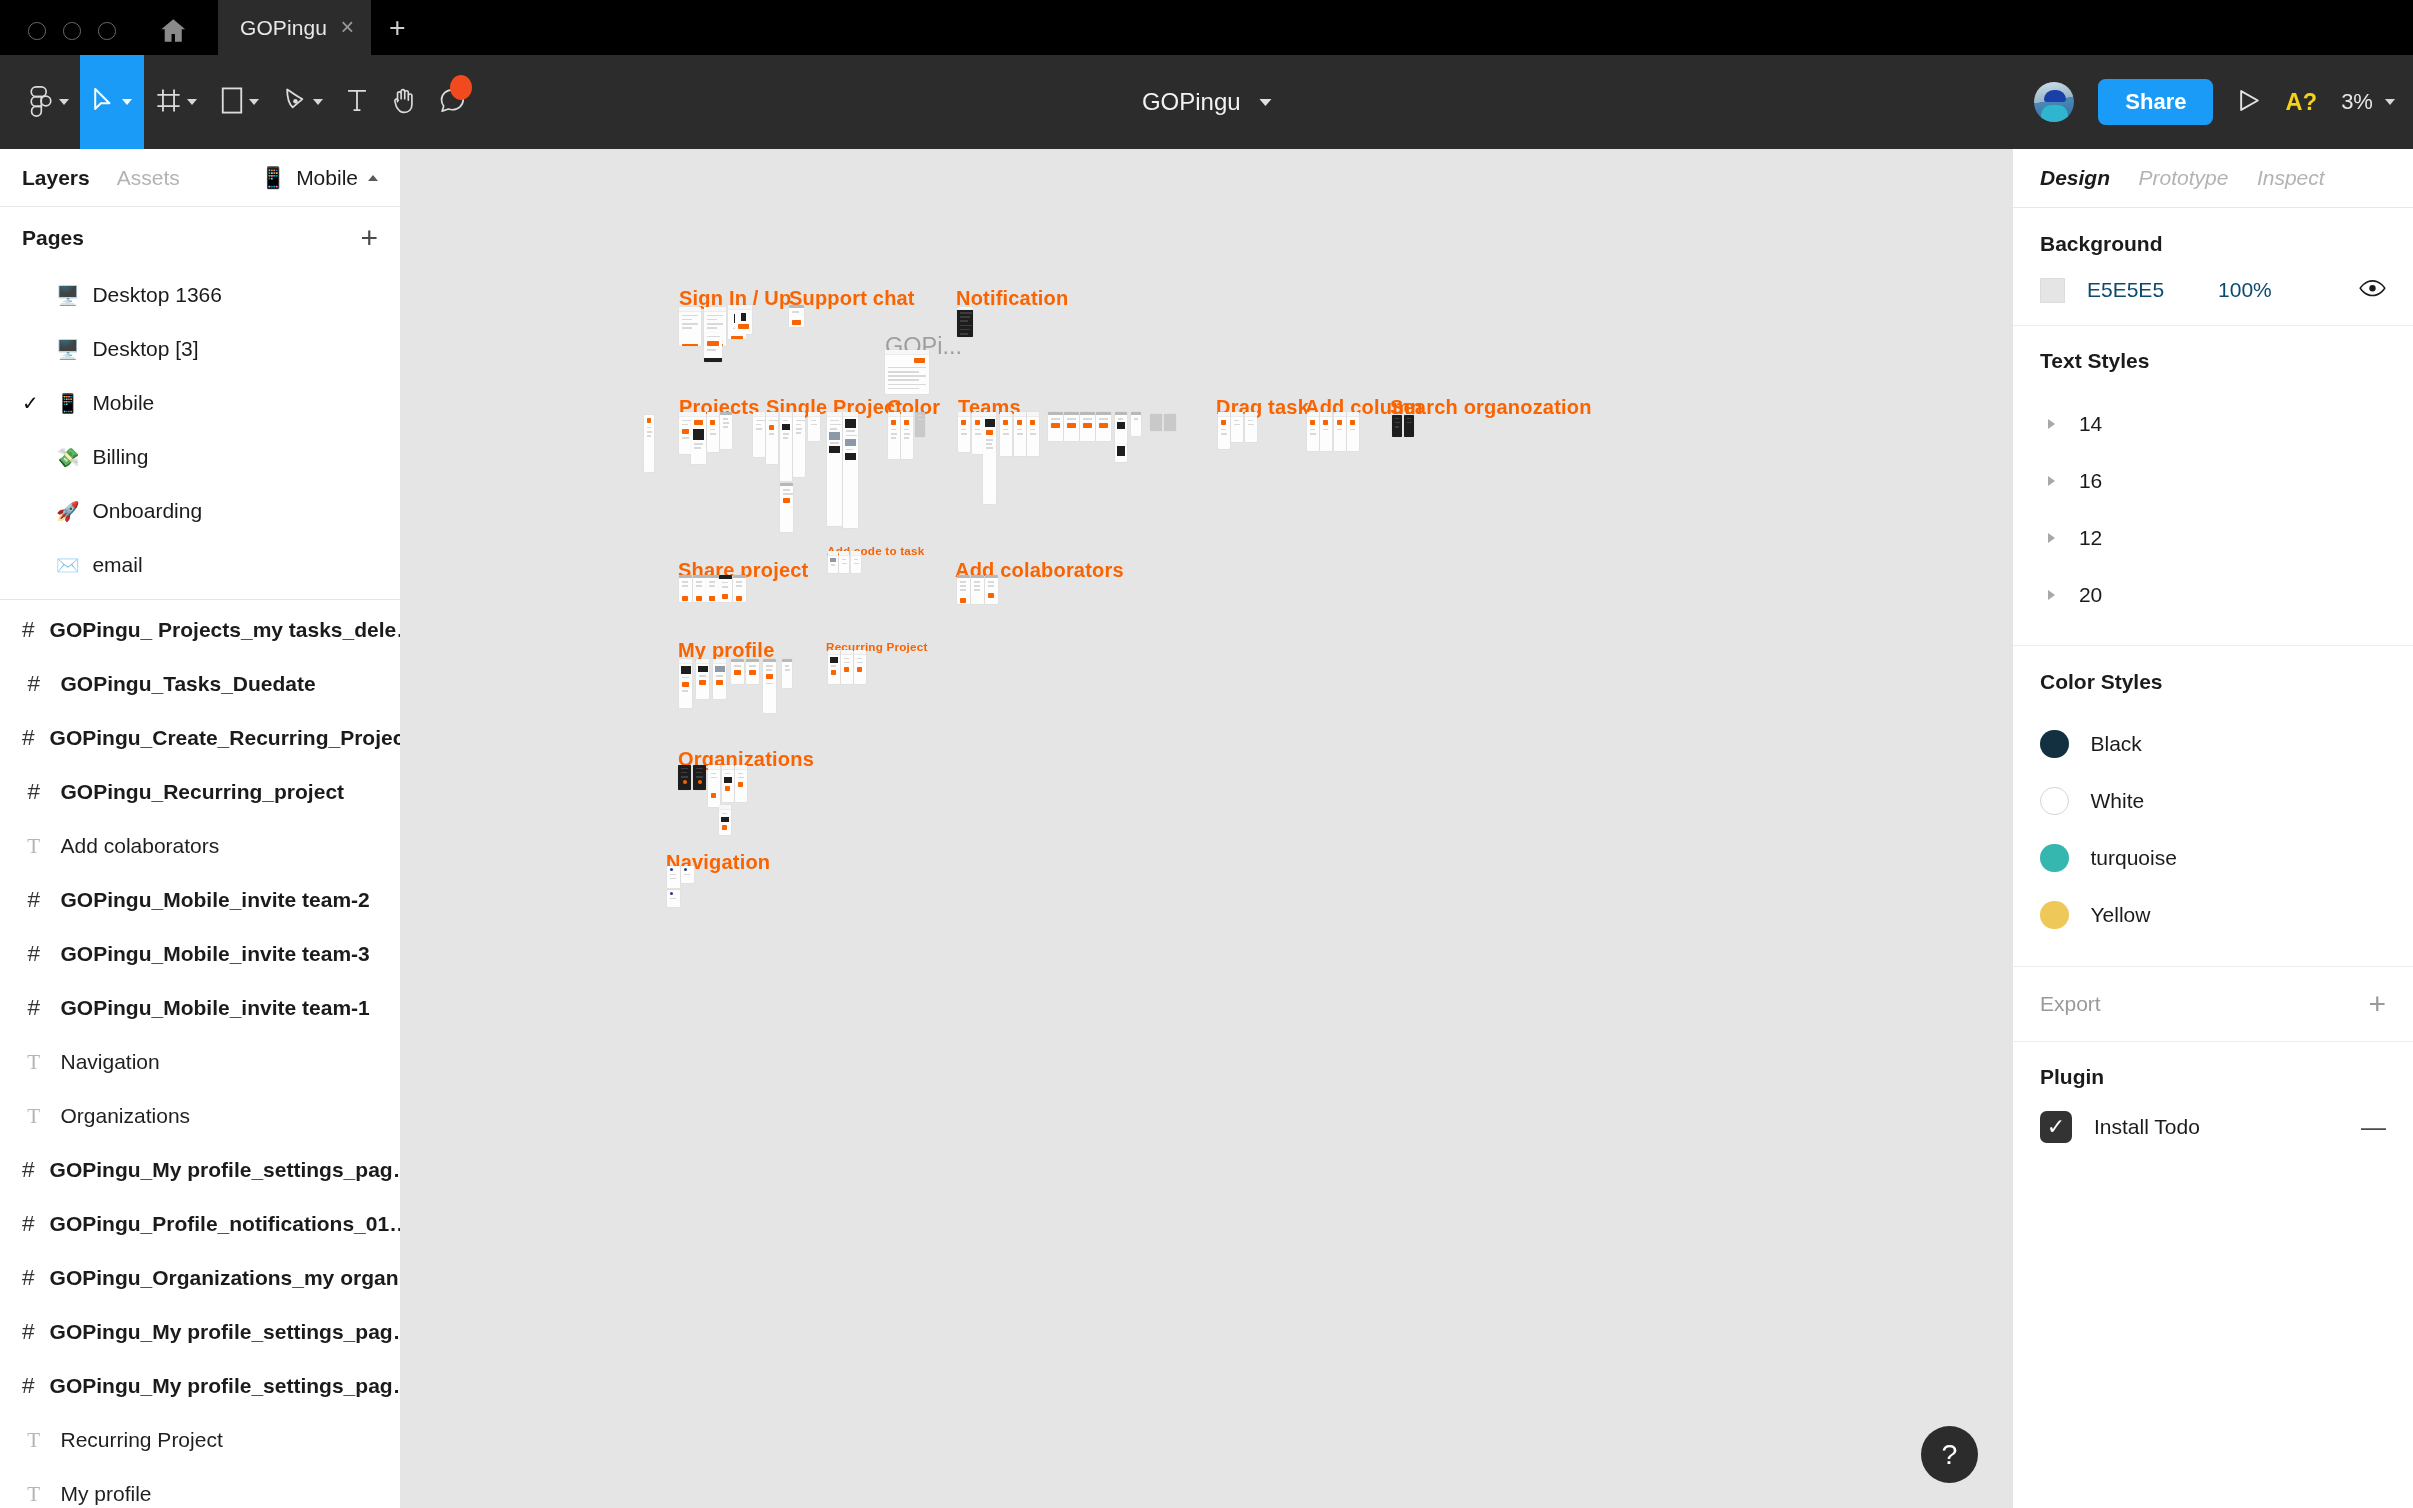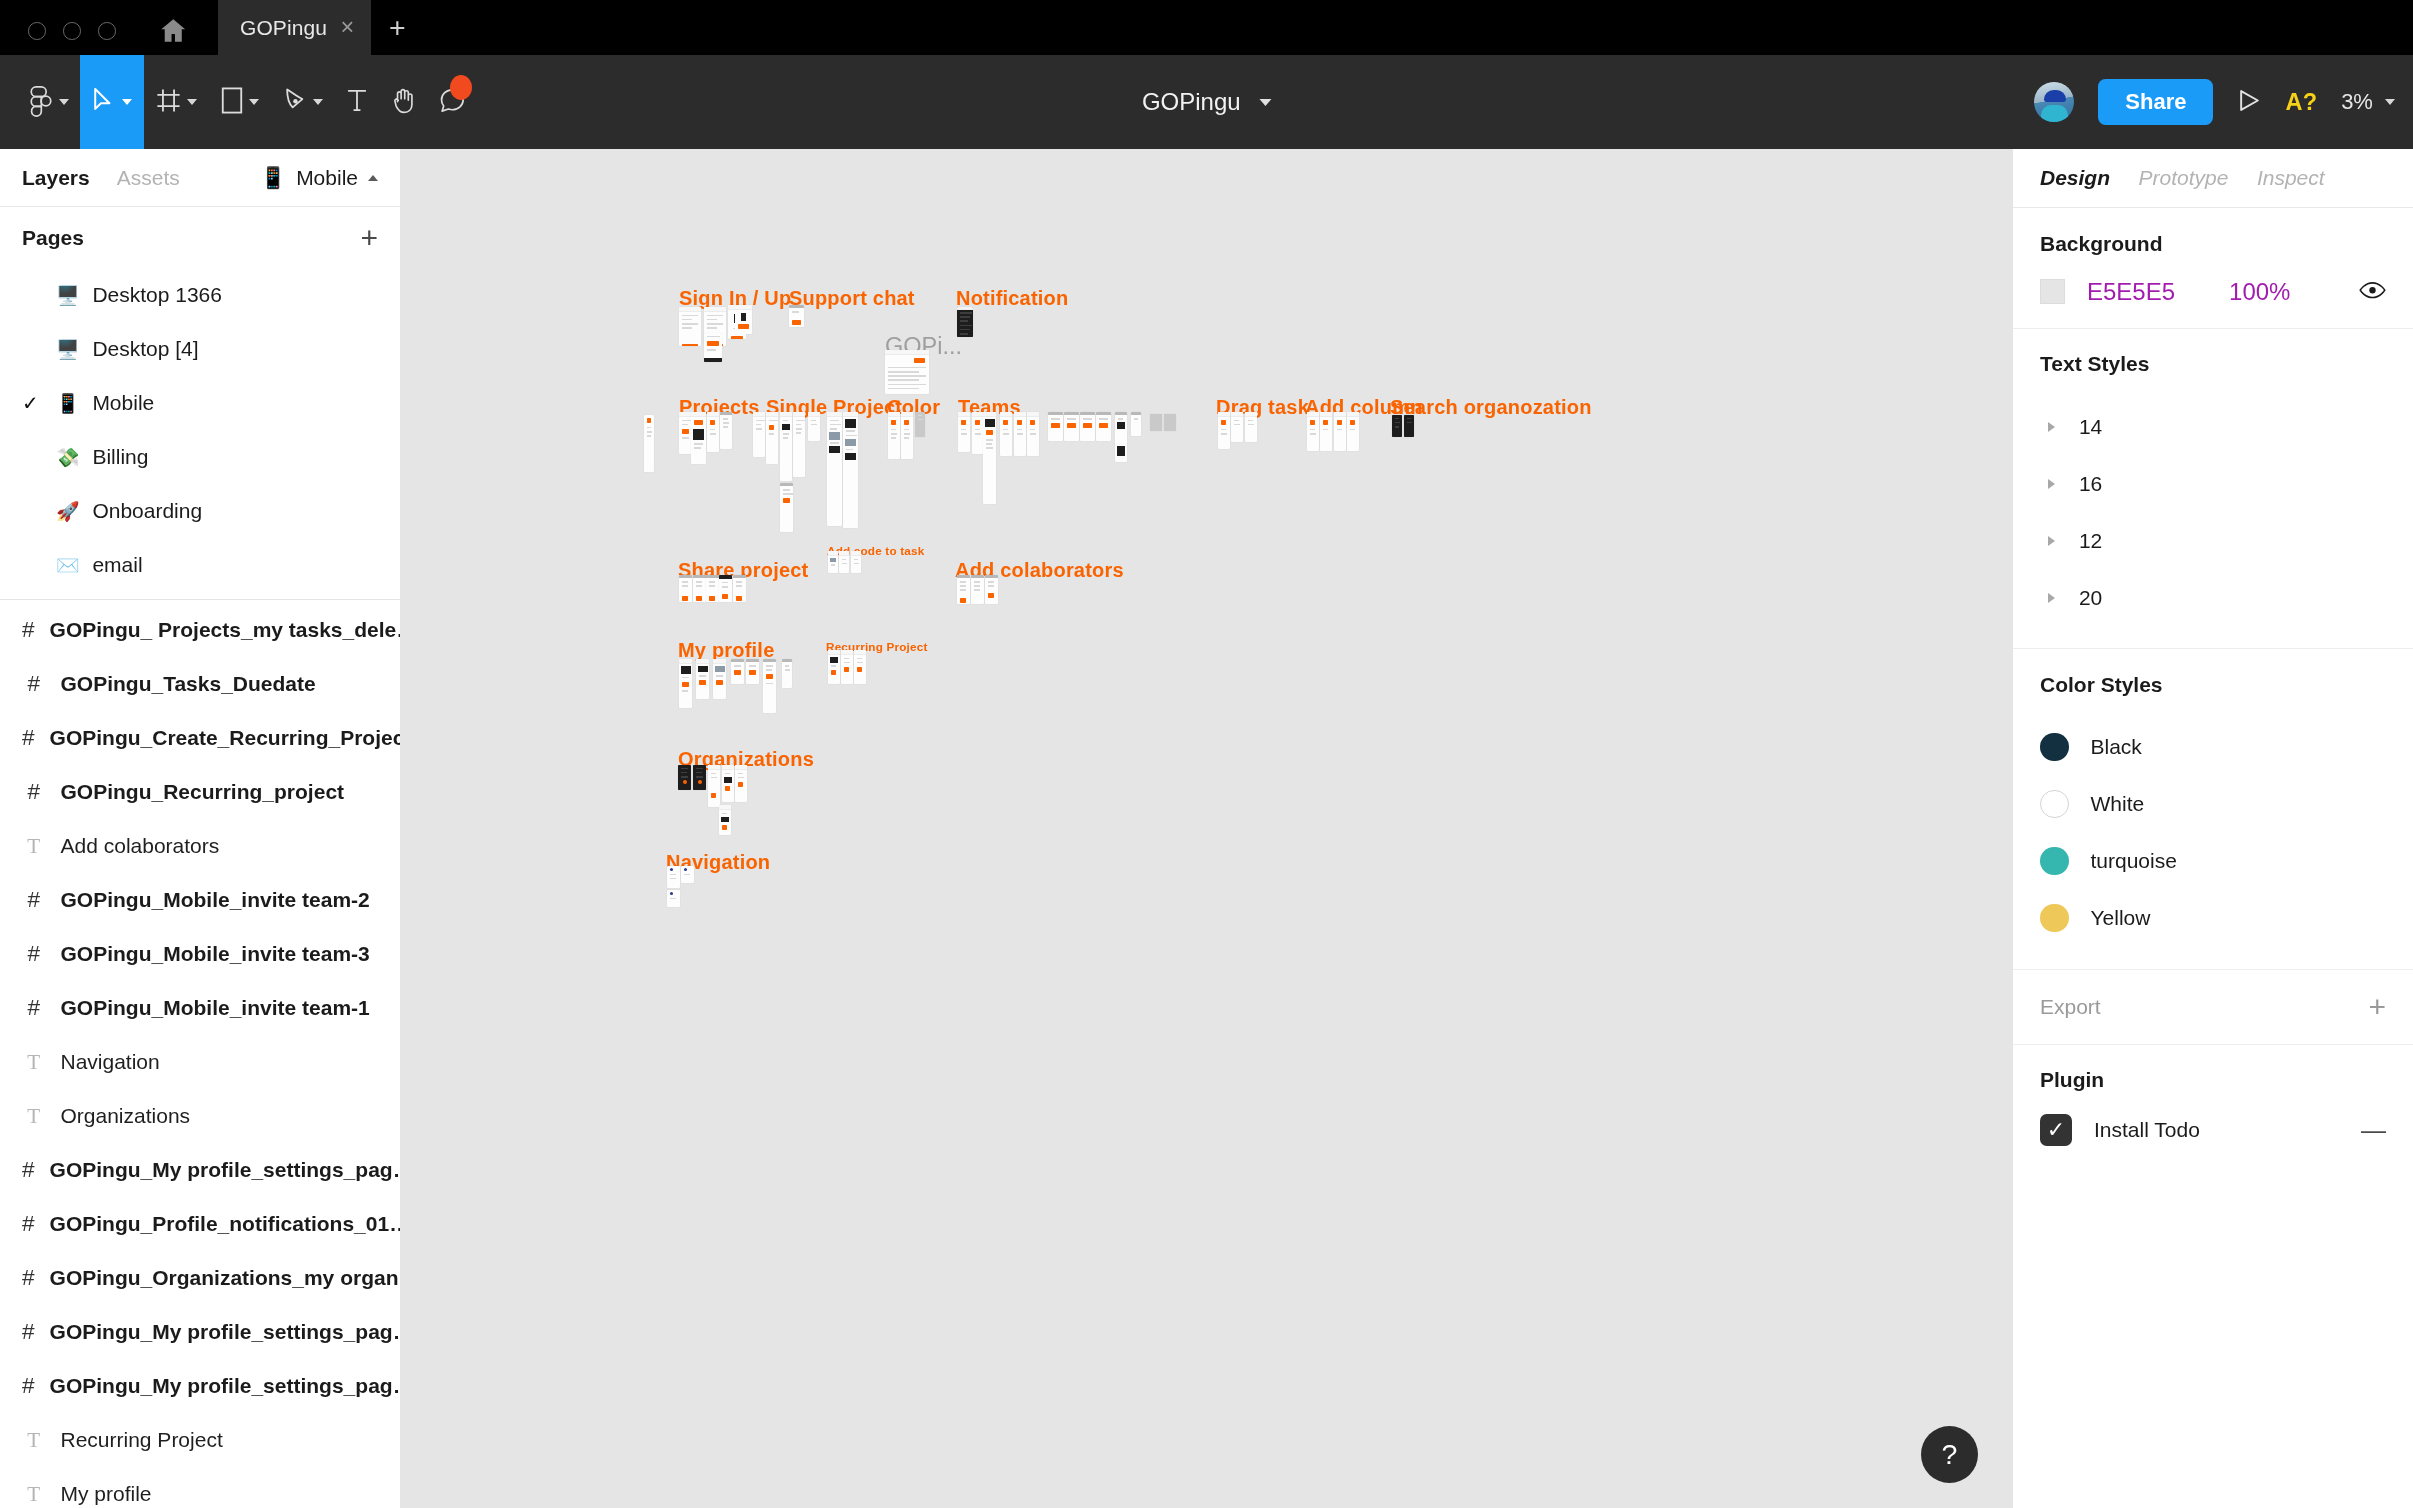--- a/index.html
+++ b/index.html
@@ -154,21 +154,21 @@
     width:401px; background:#fff; border-left:0.8px solid #e4e4e4; flex:none;
     display:flex; flex-direction:column;
   }
   .rp-tabs { height:59px; display:flex; align-items:center; gap:28.5px; padding:0 27px;
     border-bottom:0.8px solid #e8e8e8;font-style:italic; }
   .rp-tabs .t { font-size:21px; color:#b3b3b3; }
   .rp-tabs .t.sel { color:#1b1b1b; font-weight:bold; }
 
   .sec { padding:23.5px 27px 22px 27px; border-bottom:0.8px solid #ededed; }
   .sec h3 { font-size:21px; font-weight:bold; color:#1b1b1b; margin-bottom:22px; }
-  .bg-row { display:flex; align-items:center; font-size:24px; color:#a21caf;text-align:right; }
+  .bg-row { display:flex; align-items:center; font-size:21px; color:#0c4a6e;text-align:right; }
   .bg-sw { width:25px; height:25px; background:#e5e5e5; border:0.8px solid #dcdcdc; margin-right:22px; }
   .bg-row .pct { margin-left:54px; }
   .bg-row .eye { margin-left:auto; }
 
   .ts-row { height:57px; display:flex; align-items:center; font-size:21px; color:#1b1b1b; gap:23.5px; }
   .ts-row .tri { width:0;height:0;display:inline-block; margin-left:8.4px;
      border-top:5.9px solid transparent; border-bottom:5.9px solid transparent;
      border-left:7.5px solid #a8a8a8; }
 
   .cs-row { height:57px; display:flex; align-items:center; font-size:21px; color:#1b1b1b; gap:22px; }
@@ -334,21 +334,21 @@
 
     <div>
       <div class="page-row">
         <span class="check"></span>
         <span class="emo">🖥️</span>
         <span>Desktop 1366</span>
       </div>
       <div class="page-row">
         <span class="check"></span>
         <span class="emo">🖥️</span>
-        <span>Desktop [4]</span>
+        <span>Desktop [3]</span>
       </div>
       <div class="page-row">
         <span class="check">✓</span>
         <span class="emo">📱</span>
         <span>Mobile</span>
       </div>
       <div class="page-row">
         <span class="check"></span>
         <span class="emo">💸</span>
         <span>Billing</span>

